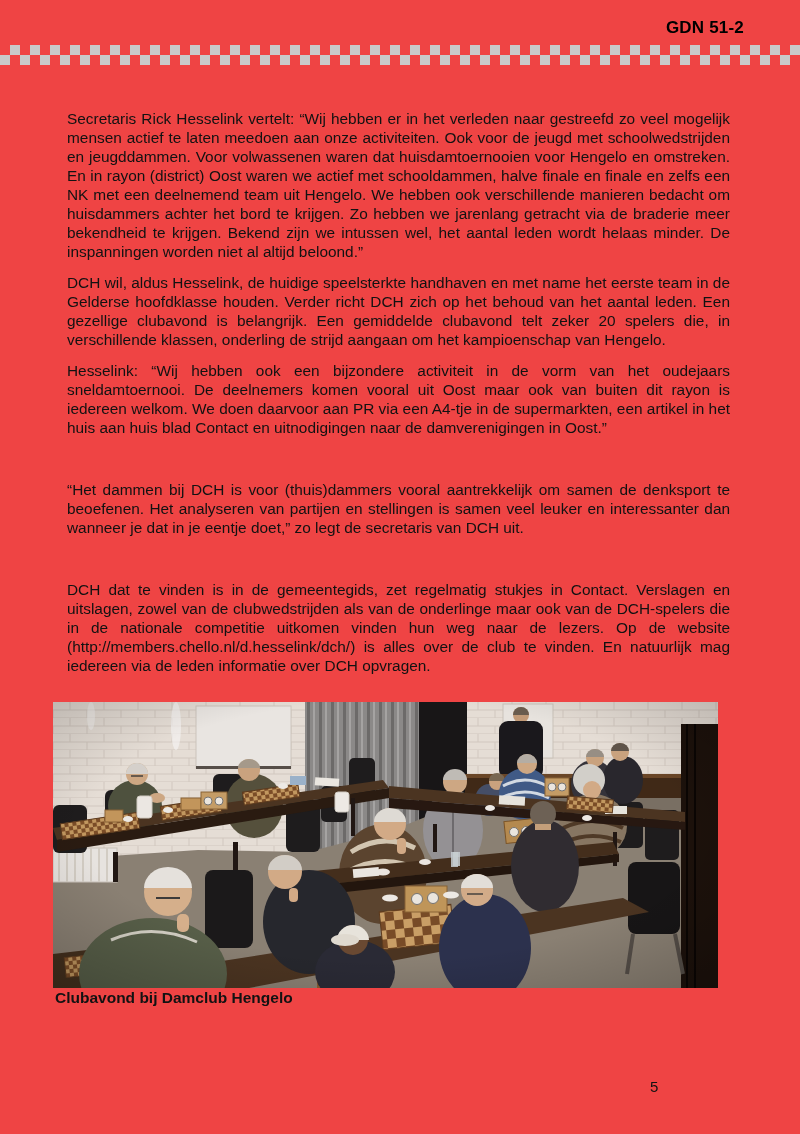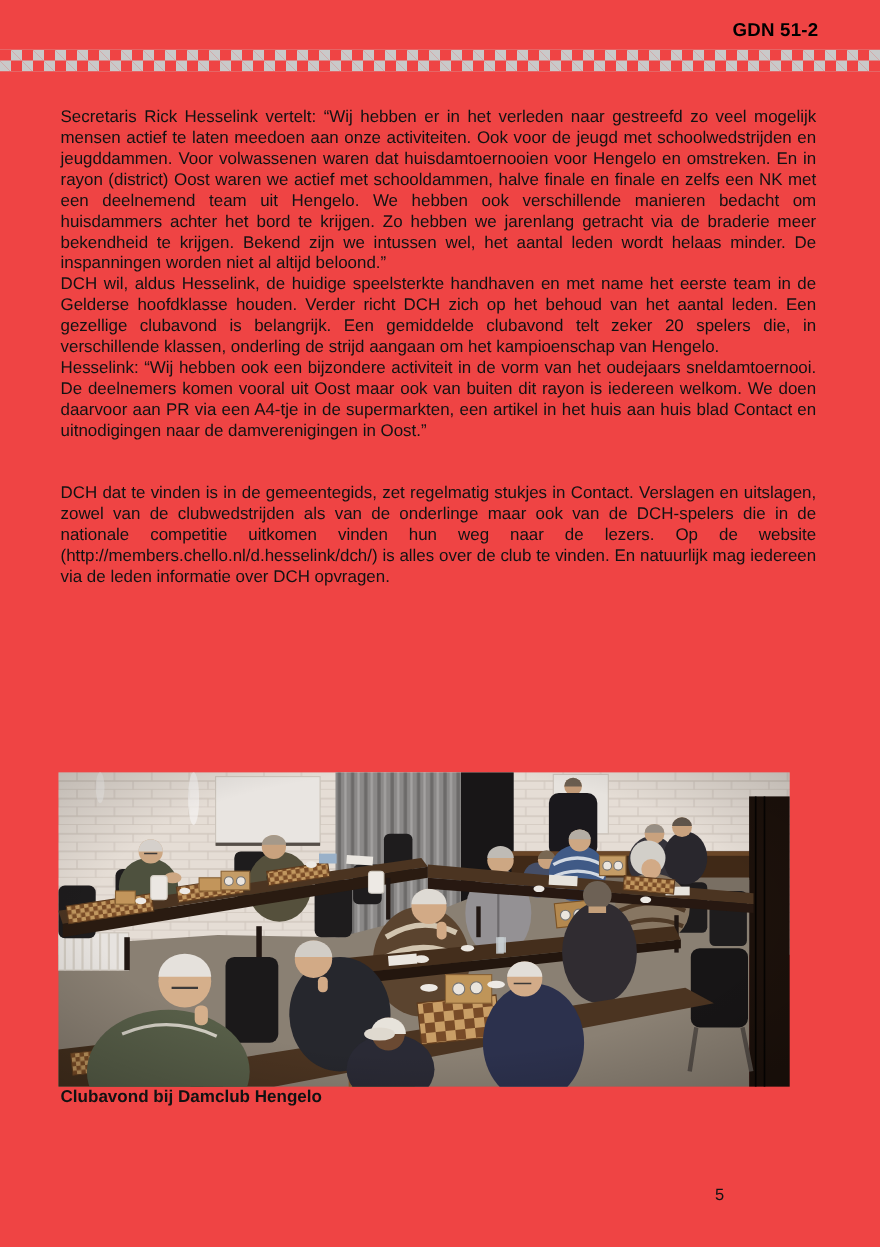--- a/index.html
+++ b/index.html
@@ -20,21 +20,21 @@
     background-image:
       linear-gradient(45deg,var(--checker-gray) 25%,transparent 25%,transparent 75%,var(--checker-gray) 75%),
       linear-gradient(45deg,var(--checker-gray) 25%,transparent 25%,transparent 75%,var(--checker-gray) 75%);
     background-size:20px 20px;
     background-position:0 0,10px 10px;
   }
   .article{
     position:absolute;left:55px;top:97px;width:687px;
     font-size:15.4px;line-height:19px;text-align:justify;
   }
-  .article p{margin:0;}
+  .article p{margin:12px;}
   .vgap{height:19px;}
   .photo-figure{
     position:absolute;left:53px;top:702px;width:665px;height:286px;margin:0;
   }
   .photo-figure svg{display:block;width:665px;height:286px;}
   .photo-caption{
     position:absolute;left:55px;top:989px;width:687px;
     text-align:left;font-weight:bold;font-size:15.5px;
   }
   .page-number{
@@ -47,20 +47,21 @@
 <div class="page">
 
   <div class="issue-label">GDN 51-2</div>
   <div class="checker-band"></div>
 
   <div class="article">
     <p>Secretaris Rick Hesselink vertelt: “Wij hebben er in het verleden naar gestreefd zo veel mogelijk mensen actief te laten meedoen aan onze activiteiten. Ook voor de jeugd met schoolwedstrijden en jeugddammen. Voor volwassenen waren dat huisdamtoernooien voor Hengelo en omstreken. En in rayon (district) Oost waren we actief met schooldammen, halve finale en finale en zelfs een NK met een deelnemend team uit Hengelo. We hebben ook verschillende manieren bedacht om huisdammers achter het bord te krijgen. Zo hebben we jarenlang getracht via de braderie meer bekendheid te krijgen. Bekend zijn we intussen wel, het aantal leden wordt helaas minder. De inspanningen worden niet al altijd beloond.”</p>
     <p>DCH wil, aldus Hesselink, de huidige speelsterkte handhaven en met name het eerste team in de Gelderse hoofdklasse houden. Verder richt DCH zich op het behoud van het aantal leden. Een gezellige clubavond is belangrijk. Een gemiddelde clubavond telt zeker 20 spelers die, in verschillende klassen, onderling de strijd aangaan om het kampioenschap van Hengelo.</p>
     <p>Hesselink: “Wij hebben ook een bijzondere activiteit in de vorm van het oudejaars sneldamtoernooi. De deelnemers komen vooral uit Oost maar ook van buiten dit rayon is iedereen welkom. We doen daarvoor aan PR via een A4-tje in de supermarkten, een artikel in het huis aan huis blad Contact en uitnodigingen naar de damverenigingen in Oost.”</p>
     <div class="vgap"></div>
+    <p>“Het dammen bij DCH is voor (thuis)dammers vooral aantrekkelijk om samen de denksport te beoefenen. Het analyseren van partijen en stellingen is samen veel leuker en interessanter dan wanneer je dat in je eentje doet,” zo legt de secretaris van DCH uit.</p>
     <div class="vgap"></div>
     <p>DCH dat te vinden is in de gemeentegids, zet regelmatig stukjes in Contact. Verslagen en uitslagen, zowel van de clubwedstrijden als van de onderlinge maar ook van de DCH-spelers die in de nationale competitie uitkomen vinden hun weg naar de lezers. Op de website (http://members.chello.nl/d.hesselink/dch/) is alles over de club te vinden. En natuurlijk mag iedereen via de leden informatie over DCH opvragen.</p>
   </div>
 
   <figure class="photo-figure">
     <svg viewBox="0 0 665 286" preserveAspectRatio="none" role="img">
       <title>Clubavond: oudere heren dammen aan lange tafels in een zaal met witte bakstenen muur en donkere gordijnen</title>
       <defs>
         <pattern id="brick" width="34" height="16" patternUnits="userSpaceOnUse">
           <rect width="34" height="16" fill="#ece6df"></rect>

